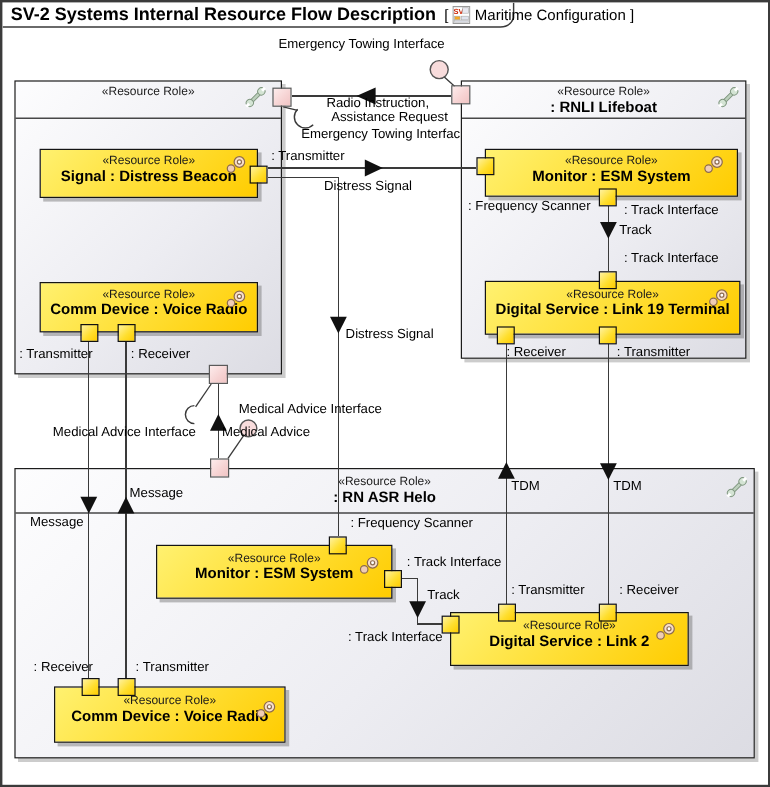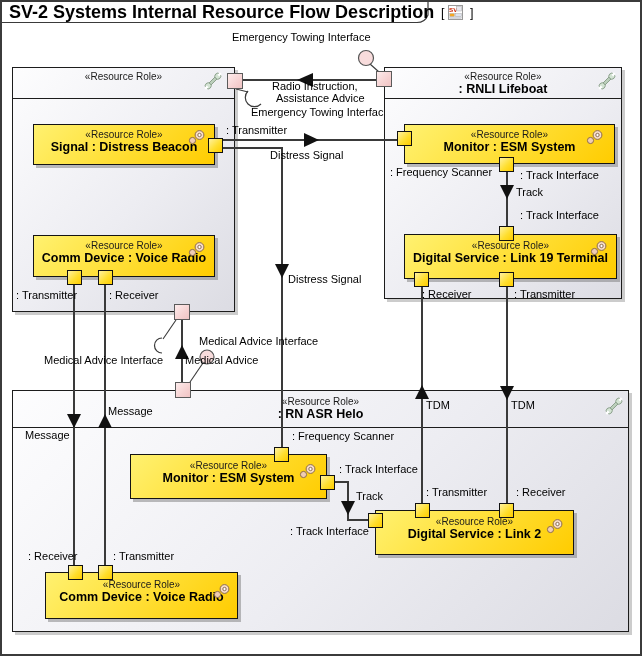--- a/index.html
+++ b/index.html
@@ -21,21 +21,21 @@
   .port-y{position:absolute;width:15px;height:15px;border:1px solid #111;
           background:linear-gradient(135deg,#fff2a0 0%,#ffdf30 55%,#ffcc00 100%);
           box-sizing:border-box;z-index:5;}
   .port-p{position:absolute;width:16px;height:16px;border:1px solid #5a5a5a;
           background:linear-gradient(135deg,#fdecec 0%,#f6d2d2 60%,#f0c4c4 100%);
           box-sizing:border-box;z-index:5;}
   svg.overlay{position:absolute;left:0;top:0;z-index:4;}
   .icon{position:absolute;z-index:6;}
   #titlebar{position:absolute;left:0;top:0;height:21px;z-index:7;display:flex;
             align-items:center;padding-left:7px;}
-  #titlebar .t-bold{font-size:18px;font-weight:bold;color:#000;white-space:pre;}
+  #titlebar .t-bold{font-size:15px;font-weight:bold;color:#000;white-space:pre;}
   #titlebar .t-reg{font-size:12.5px;color:#000;white-space:pre;}
 </style>
 </head>
 <body>
 
 <div id="stage">
 
   <div class="container" style="left:10px;top:65px;width:223px;height:245px;">
     <div class="chead" style="height:31px;">
       <div class="stereo" style="margin-top:3px;">«Resource Role»</div>
@@ -150,21 +150,21 @@
   <div class="port-y" style="left:272px;top:445px;"></div>
   <div class="port-y" style="left:318px;top:473px;"></div>
   <div class="port-y" style="left:366px;top:511px;"></div>
   <div class="port-y" style="left:413px;top:501px;"></div>
   <div class="port-y" style="left:497px;top:501px;"></div>
   <div class="port-y" style="left:66px;top:563px;"></div>
   <div class="port-y" style="left:96px;top:563px;"></div>
 
   <div class="lbl" style="left:230px;top:29px;">Emergency Towing Interface</div>
   <div class="lbl" style="left:270px;top:78px;">Radio Instruction,</div>
-  <div class="lbl" style="left:274px;top:90px;">Assistance Advice</div>
+  <div class="lbl" style="left:274px;top:90px;">Assistance Request</div>
   <div class="lbl" style="left:249px;top:104px;text-align:center;">Emergency Towing Interfac</div>
   <div class="lbl" style="left:224px;top:122px;">: Transmitter</div>
   <div class="lbl" style="left:268px;top:147px;">Distress Signal</div>
   <div class="lbl" style="left:286px;top:271px;">Distress Signal</div>
   <div class="lbl" style="left:14px;top:287px;">: Transmitter</div>
   <div class="lbl" style="left:107px;top:287px;">: Receiver</div>
   <div class="lbl" style="left:388px;top:164px;">: Frequency Scanner</div>
   <div class="lbl" style="left:518px;top:167px;">: Track Interface</div>
   <div class="lbl" style="left:514px;top:184px;">Track</div>
   <div class="lbl" style="left:518px;top:207px;">: Track Interface</div>
@@ -257,17 +257,18 @@
     <span class="t-reg">&nbsp;</span>
     <svg width="15" height="15" viewBox="0 0 15 15" style="flex:none;">
       <rect x="0.5" y="0.5" width="14" height="14" fill="#fff" stroke="#999"></rect>
       <text x="1" y="6.5" font-size="6.2" font-weight="bold" fill="#cc2200" font-family="Liberation Sans, sans-serif">SV</text>
       <rect x="8.5" y="1.5" width="5" height="4.5" fill="#e8e8f0" stroke="#aaa" stroke-width="0.5"></rect>
       <rect x="1.8" y="8.5" width="4.6" height="3" fill="#f4a623" stroke="#aaa" stroke-width="0.5"></rect>
       <rect x="7.5" y="8.5" width="5.8" height="3" fill="#dfe3ee" stroke="#aaa" stroke-width="0.5"></rect>
       <rect x="1.8" y="12" width="11.5" height="1.4" fill="#dfe3ee" stroke="#aaa" stroke-width="0.4"></rect>
     </svg>
     <span class="t-reg">&nbsp;</span>
+    <span class="t-reg">Maritime Configuration</span>
     <span class="t-reg">&nbsp;</span>
     <span class="t-reg">]</span>
   </div>
 
 </div>
 
 </body></html>

